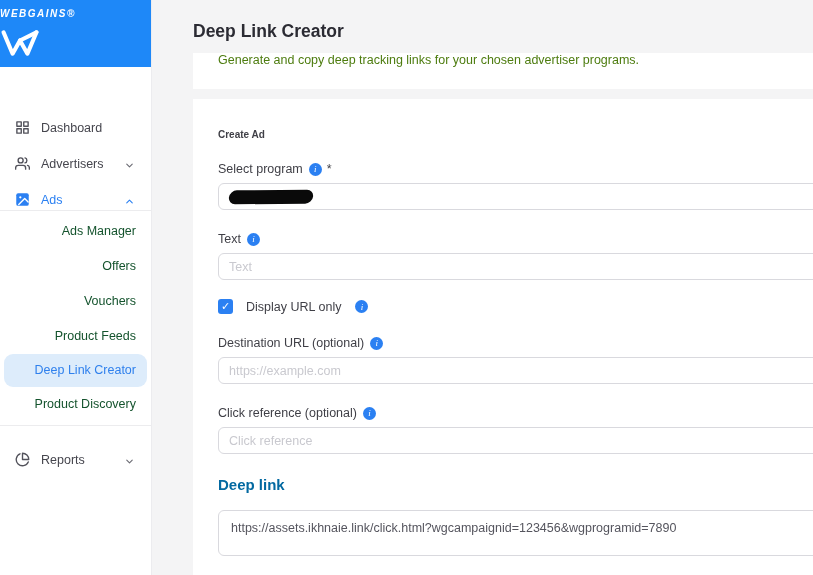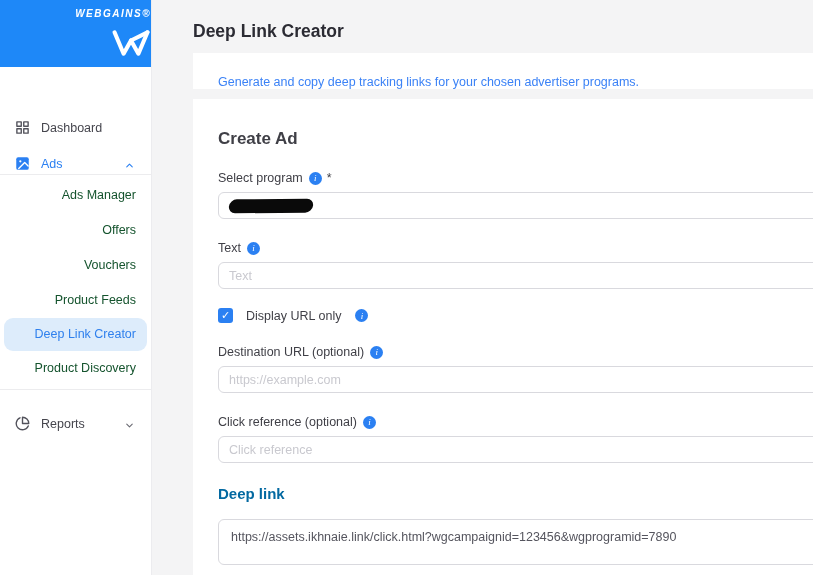--- a/index.html
+++ b/index.html
@@ -11,21 +11,21 @@
     font-size:12.5px;
   }
 
   
   .sidebar {
     position:fixed; left:0; top:0; width:152px; height:575px;
     background:#ffffff; border-right:1px solid #ececef; z-index:5;
   }
   .logo-block {
     height:67px; background:#1e88f8;
-    display:flex; flex-direction:column; align-items:flex-end; justify-content:center;
+    display:flex; flex-direction:column; align-items:flex-start; justify-content:center;
     gap:10px; cursor:pointer;
   }
   .logo-text {
     color:#fff; font-size:10px; font-weight:bold; font-style:italic;
     letter-spacing:1.5px;
   }
   .nav { padding-top:32px; }
   .nav-item {
     height:36px; display:flex; align-items:flex-end; gap:11px;
     padding:0 15px; cursor:pointer; color:#45454d;
@@ -50,27 +50,27 @@
   .nav-bottom .nav-item { height:38px; }
 
   
   .main { margin-left:152px; height:575px; }
   .page-title {
     padding:20px 0 0 41px; font-size:17.5px; font-weight:bold; color:#2b2b33;
     line-height:23px;
   }
   .subtitle-bar {
     margin:10px 0 0 41px; background:#fff; height:36px;
-    display:flex; align-items:flex-end; padding-left:25px; color:#3b82f6;
+    display:flex; align-items:flex-start; padding-left:25px; color:#4d7c0f;
   }
   .card {
     margin:10px 0 0 41px; background:#fff; height:477px;
     padding:0 0 0 25px; overflow:visible;
   }
-  .section-title { padding-top:30px; font-size:17px; color:#3f3f46; }
+  .section-title { padding-top:30px; font-size:10px; color:#3f3f46; }
 
   .field-label { margin:22px 0 7px; display:flex; align-items:center; }
   .req { margin-left:5px; color:#3f3f46; }
 
   .info-icon {
     display:inline-flex; align-items:center; justify-content:center;
     width:13px; height:13px; border-radius:50%;
     background:#2b80f2; color:#fff; font-size:9px; font-style:italic;
     font-family:"Liberation Serif", serif; margin-left:6px; cursor:pointer;
     flex:0 0 auto;
@@ -126,20 +126,36 @@
         <svg width="15" height="15" viewBox="0 0 24 24" fill="none" stroke="currentColor" stroke-width="2.2" stroke-linejoin="round">
           <rect x="3" y="3" width="7" height="7"></rect>
             <rect x="14" y="3" width="7" height="7"></rect>
           <rect x="14" y="14" width="7" height="7"></rect>
             <rect x="3" y="14" width="7" height="7"></rect>
         </svg>
       </span>
       <span class="lbl">Dashboard</span>
     </div>
 
+    <div class="nav-item">
+      <span class="icon">
+        <svg width="15" height="15" viewBox="0 0 24 24" fill="none" stroke="currentColor" stroke-width="2.2" stroke-linecap="round" stroke-linejoin="round">
+          <path d="M17 21v-2a4 4 0 0 0-4-4H5a4 4 0 0 0-4 4v2"></path>
+          <circle cx="9" cy="7" r="4"></circle>
+          <path d="M23 21v-2a4 4 0 0 0-3-3.87"></path>
+          <path d="M16 3.13a4 4 0 0 1 0 7.75"></path>
+        </svg>
+      </span>
+      <span class="lbl">Advertisers</span>
+      <span class="chev">
+        <svg width="11" height="11" viewBox="0 0 24 24" fill="none" stroke="currentColor" stroke-width="2.4" stroke-linecap="round" stroke-linejoin="round">
+            <polyline points="6 9 12 15 18 9"></polyline>
+          </svg>
+      </span>
+    </div>
 
     <div class="nav-item active-section">
       <span class="icon">
         <svg width="15" height="15" viewBox="0 0 24 24">
           <rect x="2" y="2" width="20" height="20" rx="3" fill="#2b80f2"></rect>
           <circle cx="8.5" cy="8.5" r="1.8" fill="#ffffff"></circle>
           <path d="M21 16l-5.5-5.5L6 20" fill="none" stroke="#ffffff" stroke-width="2.2" stroke-linecap="round" stroke-linejoin="round"></path>
         </svg>
       </span>
       <span class="lbl">Ads</span>

